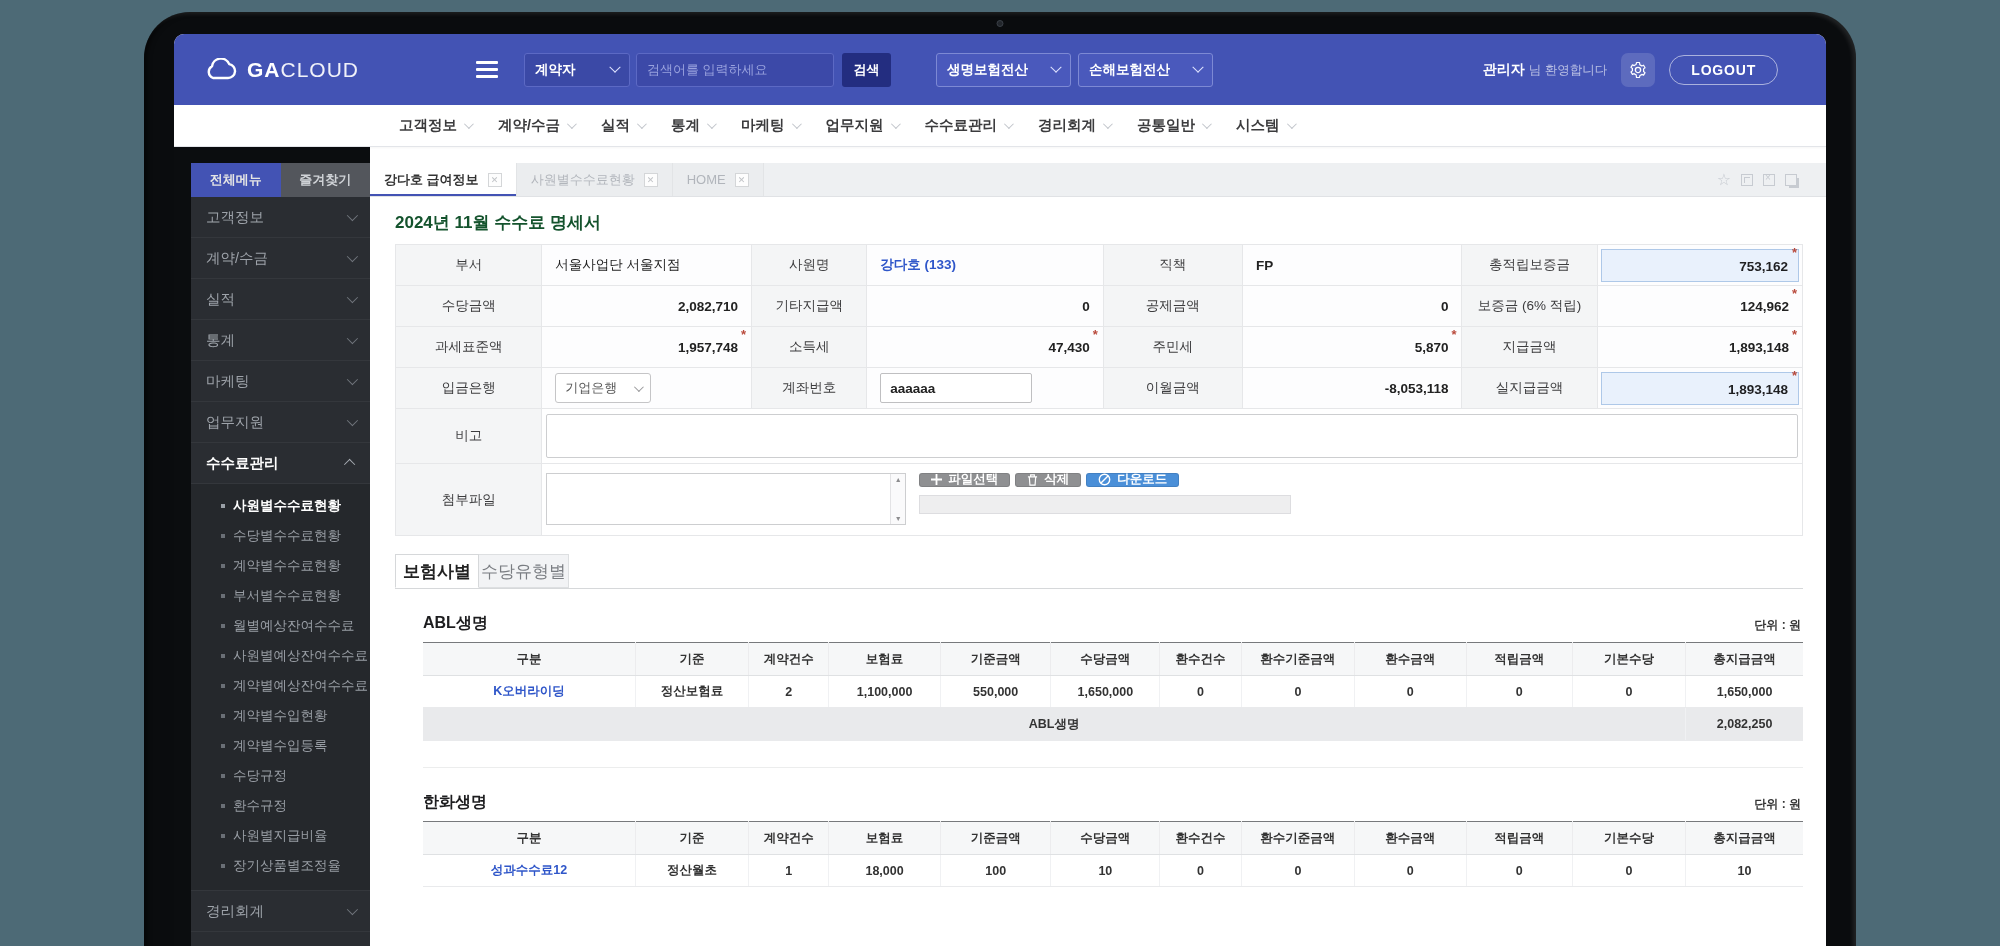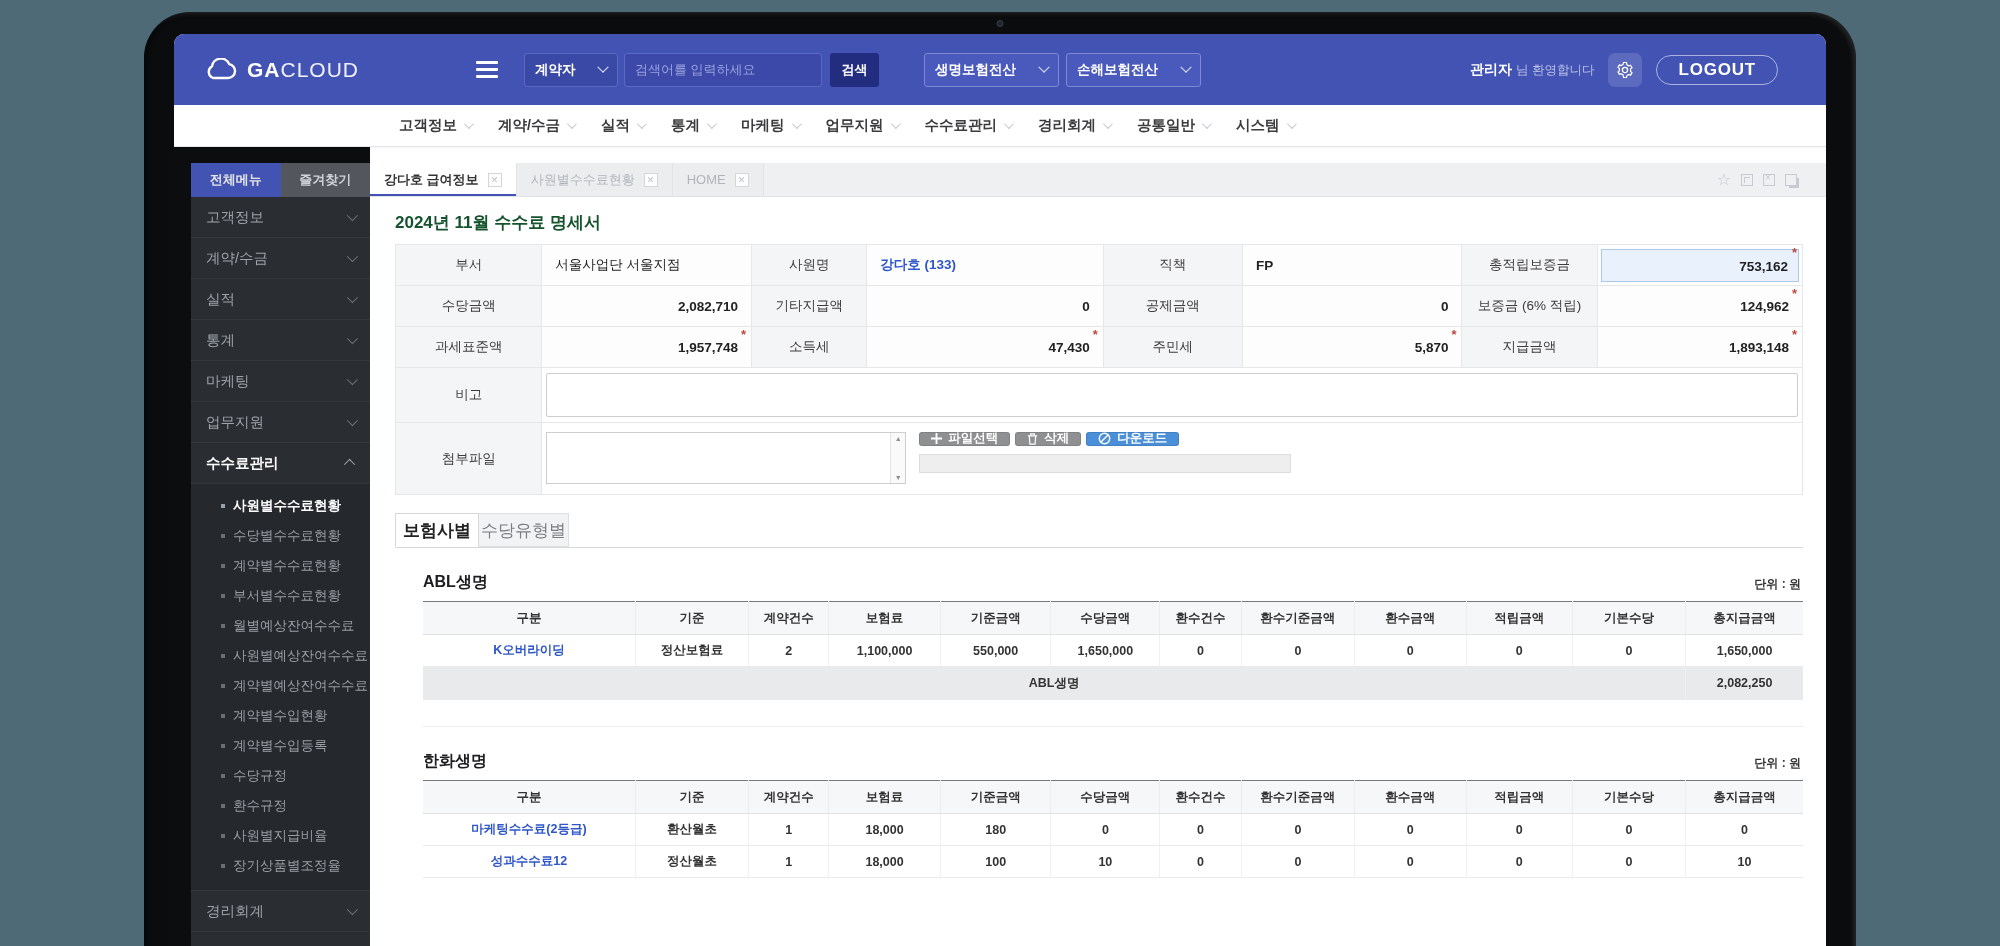--- a/index.html
+++ b/index.html
@@ -16,37 +16,37 @@
   
   .hd { height:71px; background:#4353b4; display:flex; align-items:center; padding:0 48px 0 30px; }
   .logo { display:flex; align-items:center; gap:9px; width:200px; }
   .logo svg { display:block; }
   .logo-text { font-size:21px; color:#fff; letter-spacing:1px; }
   .logo-text b { font-weight:700; } .logo-text span { font-weight:300; opacity:.92; }
   .burger { width:22px; display:flex; flex-direction:column; gap:4px; margin-left:72px; cursor:pointer; }
   .burger i { display:block; height:3px; background:#fff; border-radius:1px; }
   .hsel { height:34px; background:#3b49a6; border:1px solid #5c69c4; border-radius:3px; color:#fff;
           font-size:13.5px; font-weight:700; display:flex; align-items:center; justify-content:space-between; padding:0 10px; }
-  .hsel.cat { width:94px; margin-left:26px; }
+  .hsel.cat { width:106px; margin-left:26px; }
   .hsearch { width:198px; height:34px; margin-left:6px; background:#3c49a8; border:1px solid #5c69c4;
              border-radius:3px; color:#fff; font-size:13px; padding:0 10px; outline:none; }
   .hsearch::placeholder { color:#99a2de; }
   .hbtn { width:49px; height:34px; margin-left:8px; background:#232d80; color:#fff; border:none;
           border-radius:3px; font-size:13px; font-weight:700; cursor:pointer; }
   .hsel.link { width:135px; border:1px solid #7d89d4; background:#4a59bc; }
   .hsel.link1 { margin-left:45px; } .hsel.link2 { margin-left:7px; }
   .chev-w { width:8px; height:8px; border-right:1.5px solid #dfe3ff; border-bottom:1.5px solid #dfe3ff;
             transform:rotate(45deg) translate(-2px,-2px); }
   .hd-right { margin-left:auto; display:flex; align-items:center; gap:14px; }
   .welcome { font-size:12.5px; color:rgba(255,255,255,.62); }
   .welcome b { font-size:14px; color:#fff; margin-right:4px; }
   .gearbtn { width:34px; height:34px; border-radius:7px; background:rgba(255,255,255,.14);
              display:flex; align-items:center; justify-content:center; cursor:pointer; }
   .logout { height:30px; padding:0 21px; border:1px solid rgba(255,255,255,.55); border-radius:16px;
-            background:transparent; color:#fff; font-size:17px; font-weight:700; letter-spacing:.8px; cursor:pointer; }
+            background:transparent; color:#fff; font-size:14px; font-weight:700; letter-spacing:.8px; cursor:pointer; }
 
   
   .nav { height:42px; background:#fff; border-bottom:1px solid #e3e5e9; display:flex; align-items:center;
          padding-left:225px; gap:27px; box-shadow:0 1px 2px rgba(0,0,0,.04); position:relative; z-index:2; }
   .nav-item { display:flex; align-items:center; gap:7px; font-size:14.5px; font-weight:700; color:#3b3b3d; cursor:pointer; }
   .chev-g { width:7px; height:7px; border-right:1.5px solid #c2c6cc; border-bottom:1.5px solid #c2c6cc;
             transform:rotate(45deg) translateY(-2px); }
 
   
   .row { display:flex; height:855px; }
@@ -398,20 +398,38 @@
               </tr>
               <tr>
                 <td class="lb">과세표준액</td>
                 <td class="vl num req"><span class="ast">*</span><span>1,957,748</span></td>
                 <td class="lb">소득세</td>
                 <td class="vl num req"><span class="ast">*</span><span>47,430</span></td>
                 <td class="lb">주민세</td>
                 <td class="vl num req"><span class="ast">*</span><span>5,870</span></td>
                 <td class="lb">지급금액</td>
                 <td class="vl num req"><span class="ast">*</span><span>1,893,148</span></td>
+              </tr>
+              <tr>
+                <td class="lb">입금은행</td>
+                <td class="vl">
+                  <span class="select-box">
+                    <span>기업은행</span>
+                    <span class="chev-d"></span>
+                  </span>
+                </td>
+                <td class="lb">계좌번호</td>
+                <td class="vl"><input class="text-input" value="aaaaaa" style=""></td>
+                <td class="lb">이월금액</td>
+                <td class="vl num">-8,053,118</td>
+                <td class="lb">실지급금액</td>
+                <td class="bluewrap req">
+                      <span class="ast">*</span>
+                  <div class="blue-input">1,893,148</div>
+                    </td>
               </tr>
               <tr>
                 <td class="lb" style="height:54px">비고</td>
                 <td class="notewrap" colspan="7">
                       <div class="note-box"></div>
                     </td>
               </tr>
               <tr>
                 <td class="lb" style="height:72px">첨부파일</td>
                 <td class="attwrap" colspan="7">
@@ -547,34 +565,20 @@
                     <th>환수건수</th>
                       <th>환수기준금액</th>
                     <th>환수금액</th>
                       <th>적립금액</th>
                     <th>기본수당</th>
                       <th>총지급금액</th>
                   </tr>
                 </thead>
                 <tbody>
                   <tr>
-                    <td><a href="#">마케팅수수료(2등급)</a></td>
-                    <td>환산월초</td>
-                      <td>1</td>
-                    <td>18,000</td>
-                      <td>180</td>
-                    <td>0</td>
-                      <td>0</td>
-                    <td>0</td>
-                      <td>0</td>
-                    <td>0</td>
-                      <td>0</td>
-                    <td>0</td>
-                  </tr>
-                  <tr>
                     <td><a href="#">성과수수료12</a></td>
                     <td>정산월초</td>
                       <td>1</td>
                     <td>18,000</td>
                       <td>100</td>
                     <td>10</td>
                       <td>0</td>
                     <td>0</td>
                       <td>0</td>
                     <td>0</td>

